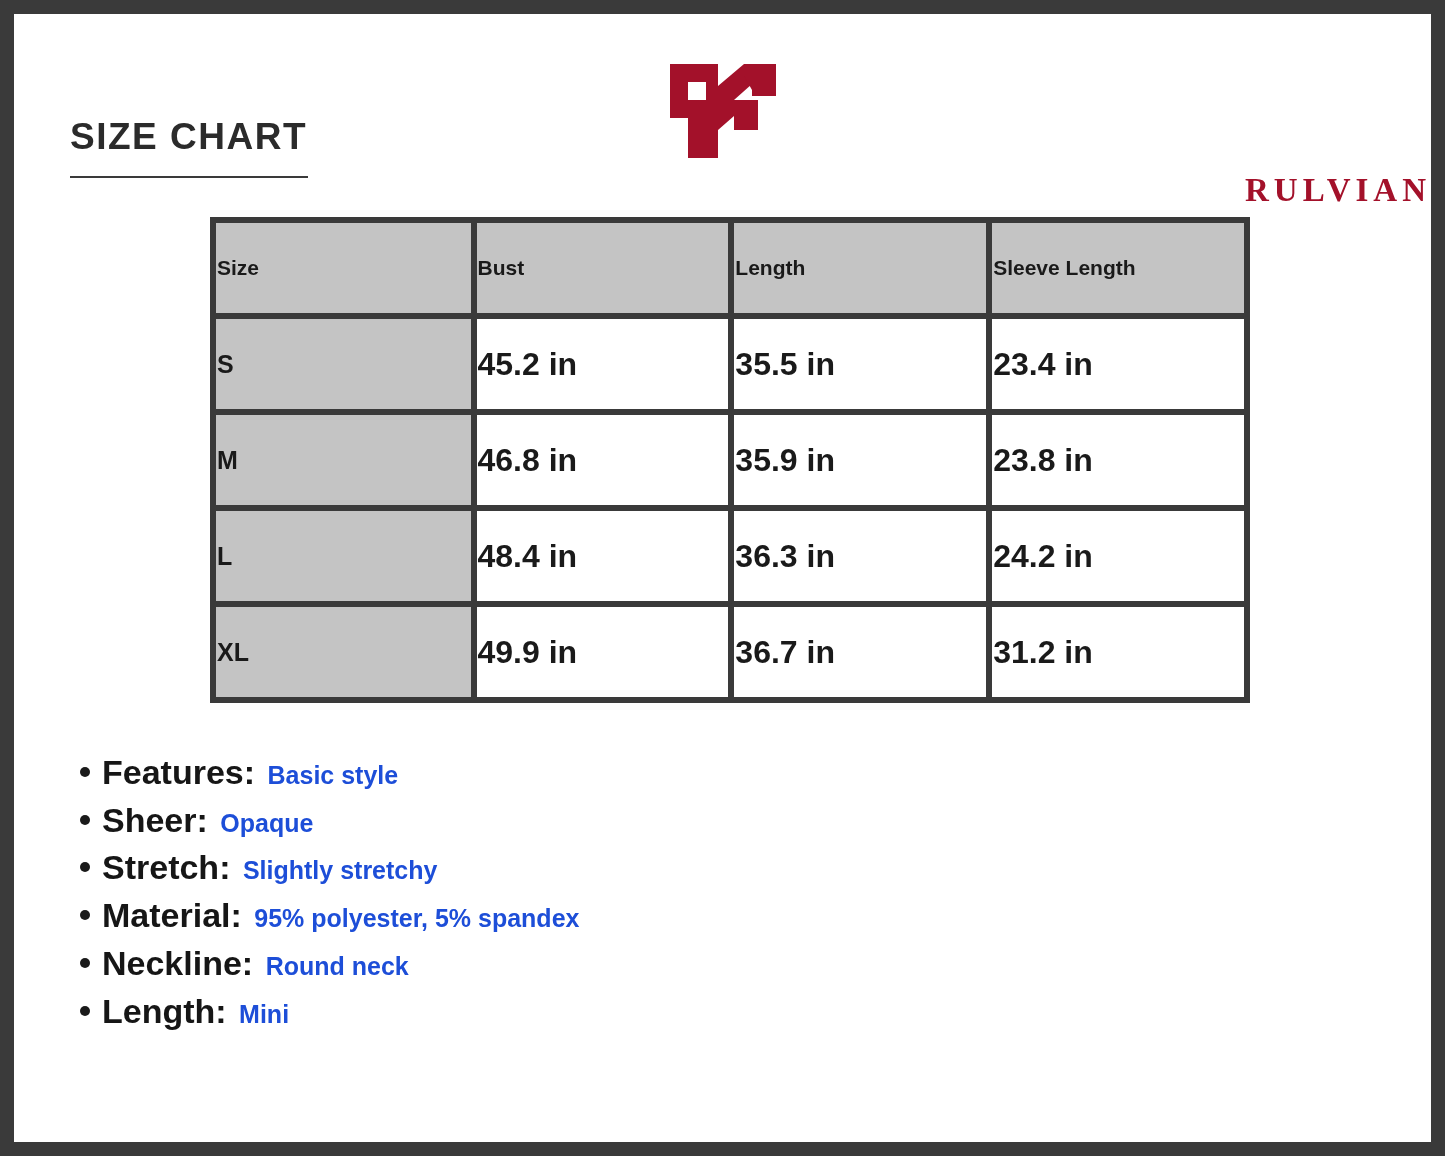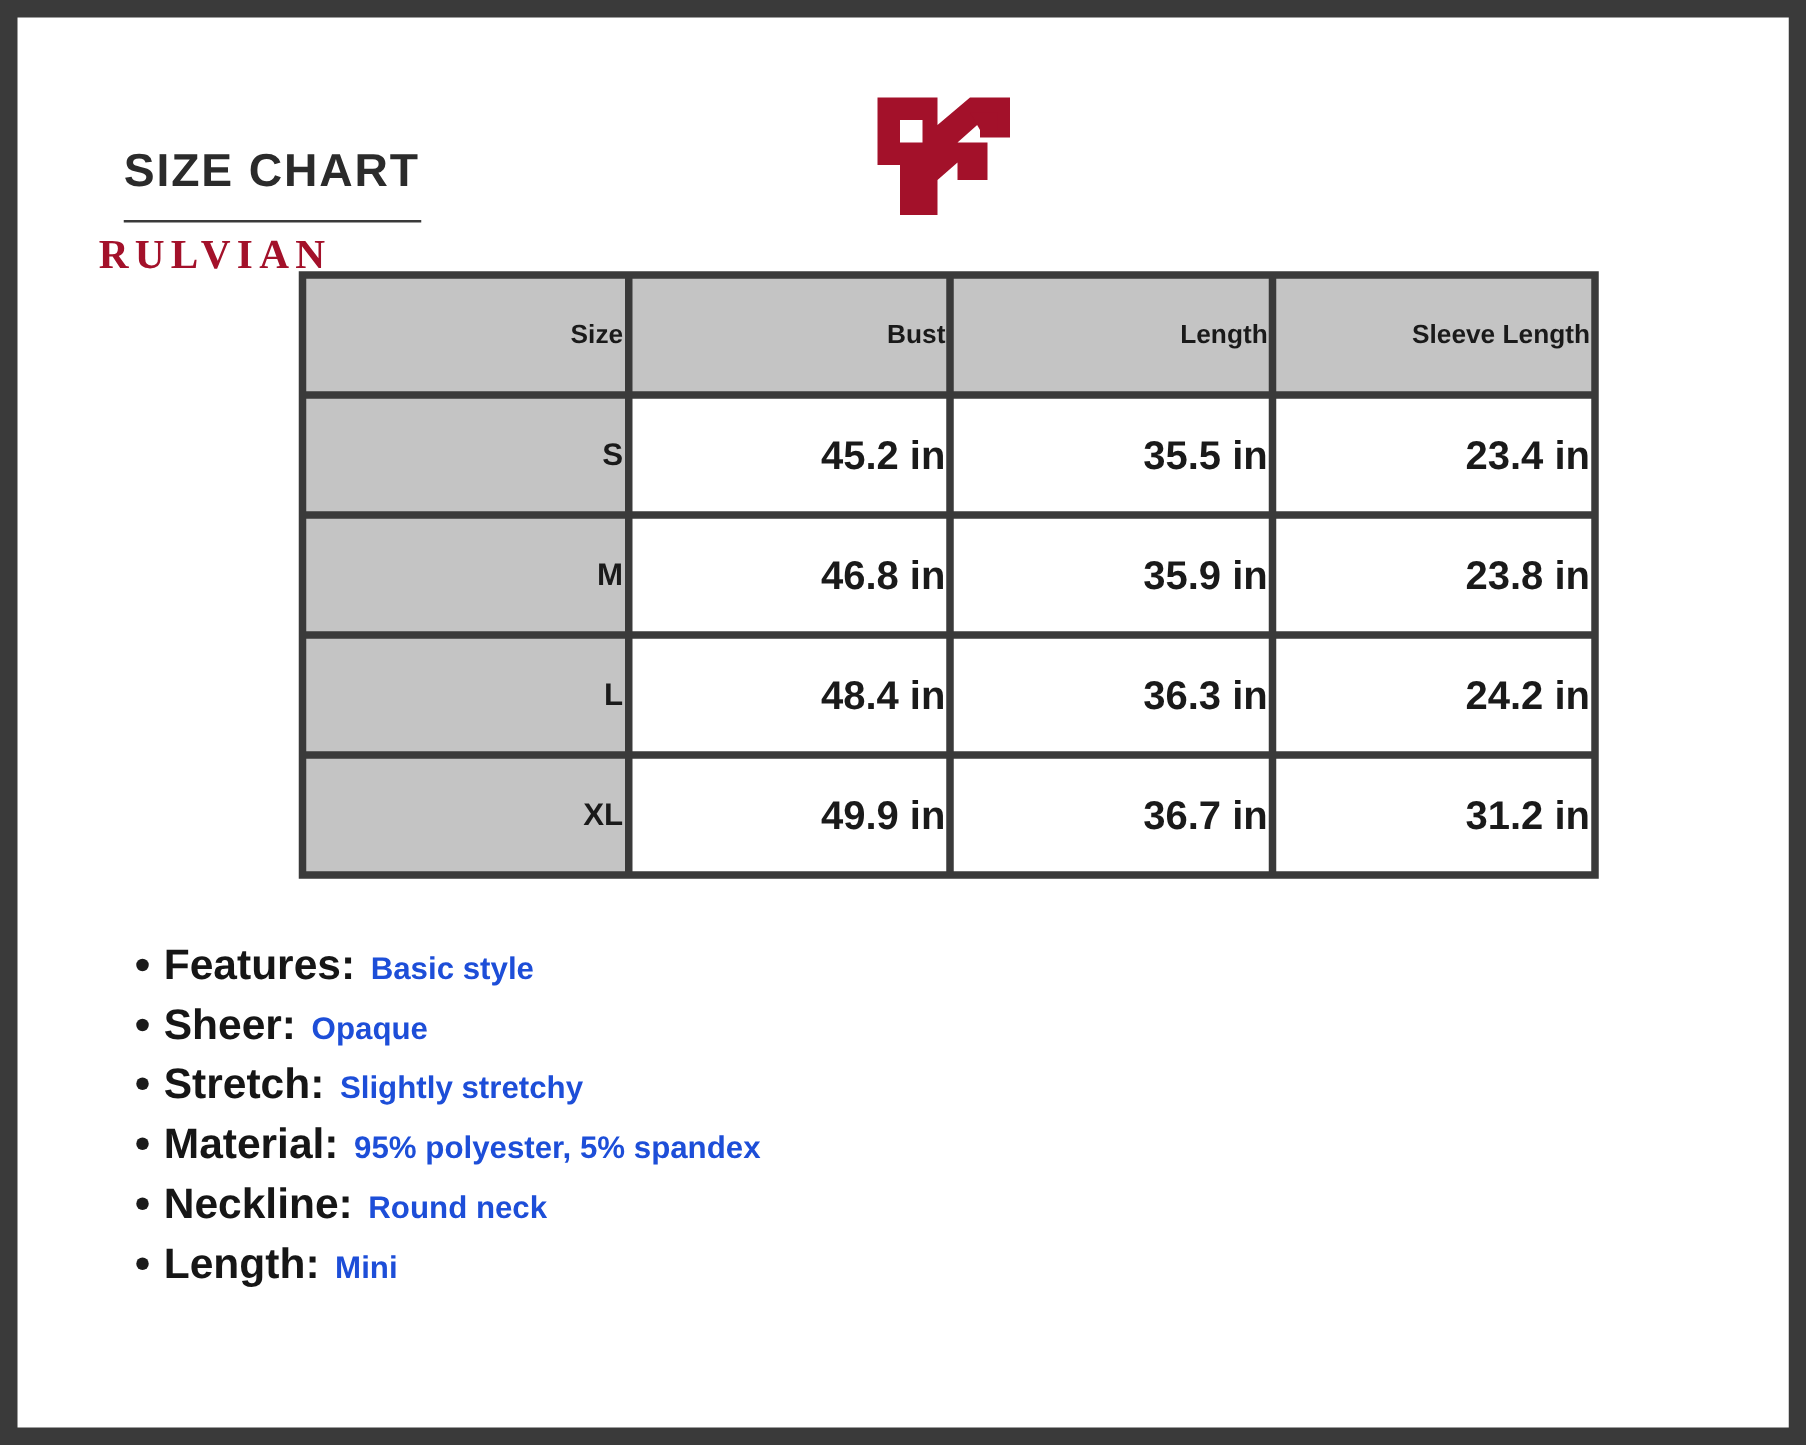--- a/index.html
+++ b/index.html
@@ -14,21 +14,20 @@
     color: #1c1c1c;
     overflow: hidden;
   }
   .page {
     position: relative;
     width: 1445px;
     height: 1156px;
     box-sizing: border-box;
     border: 14px solid #3a3a3a;
     background: #ffffff;
-    padding-left: 29px;
   }
   .inner {
     position: relative;
     width: 100%;
     height: 100%;
   }
 
   
   .title-block {
     position: absolute;
@@ -47,23 +46,22 @@
     margin-top: 18px;
     width: 238px;
     height: 2px;
     background: #3a3a3a;
   }
 
   .brand {
     position: absolute;
     left: 0;
     right: 0;
-    top: 56px;
-    text-align: left;
-    margin-left: 36px;
+    top: 42px;
+    text-align: right;
   }
   .brand-mark {
     display: block;
     margin: 0 auto;
   }
   .brand-name {
     margin-top: 6px;
     font-size: 33px;
     font-weight: bold;
     letter-spacing: 5px;
@@ -81,21 +79,21 @@
   table.size-table {
     border-collapse: separate;
     border-spacing: 6px;
     width: 100%;
     background: #3a3a3a;
     table-layout: fixed;
   }
   table.size-table th,
   table.size-table td {
     height: 88px;
-    text-align: right;
+    text-align: left;
     vertical-align: middle;
     font-weight: bold;
     background: #ffffff;
     color: #1a1a1a;
   }
   table.size-table th {
     background: #c4c4c4;
     font-size: 21px;
   }
   table.size-table td.size-cell {

